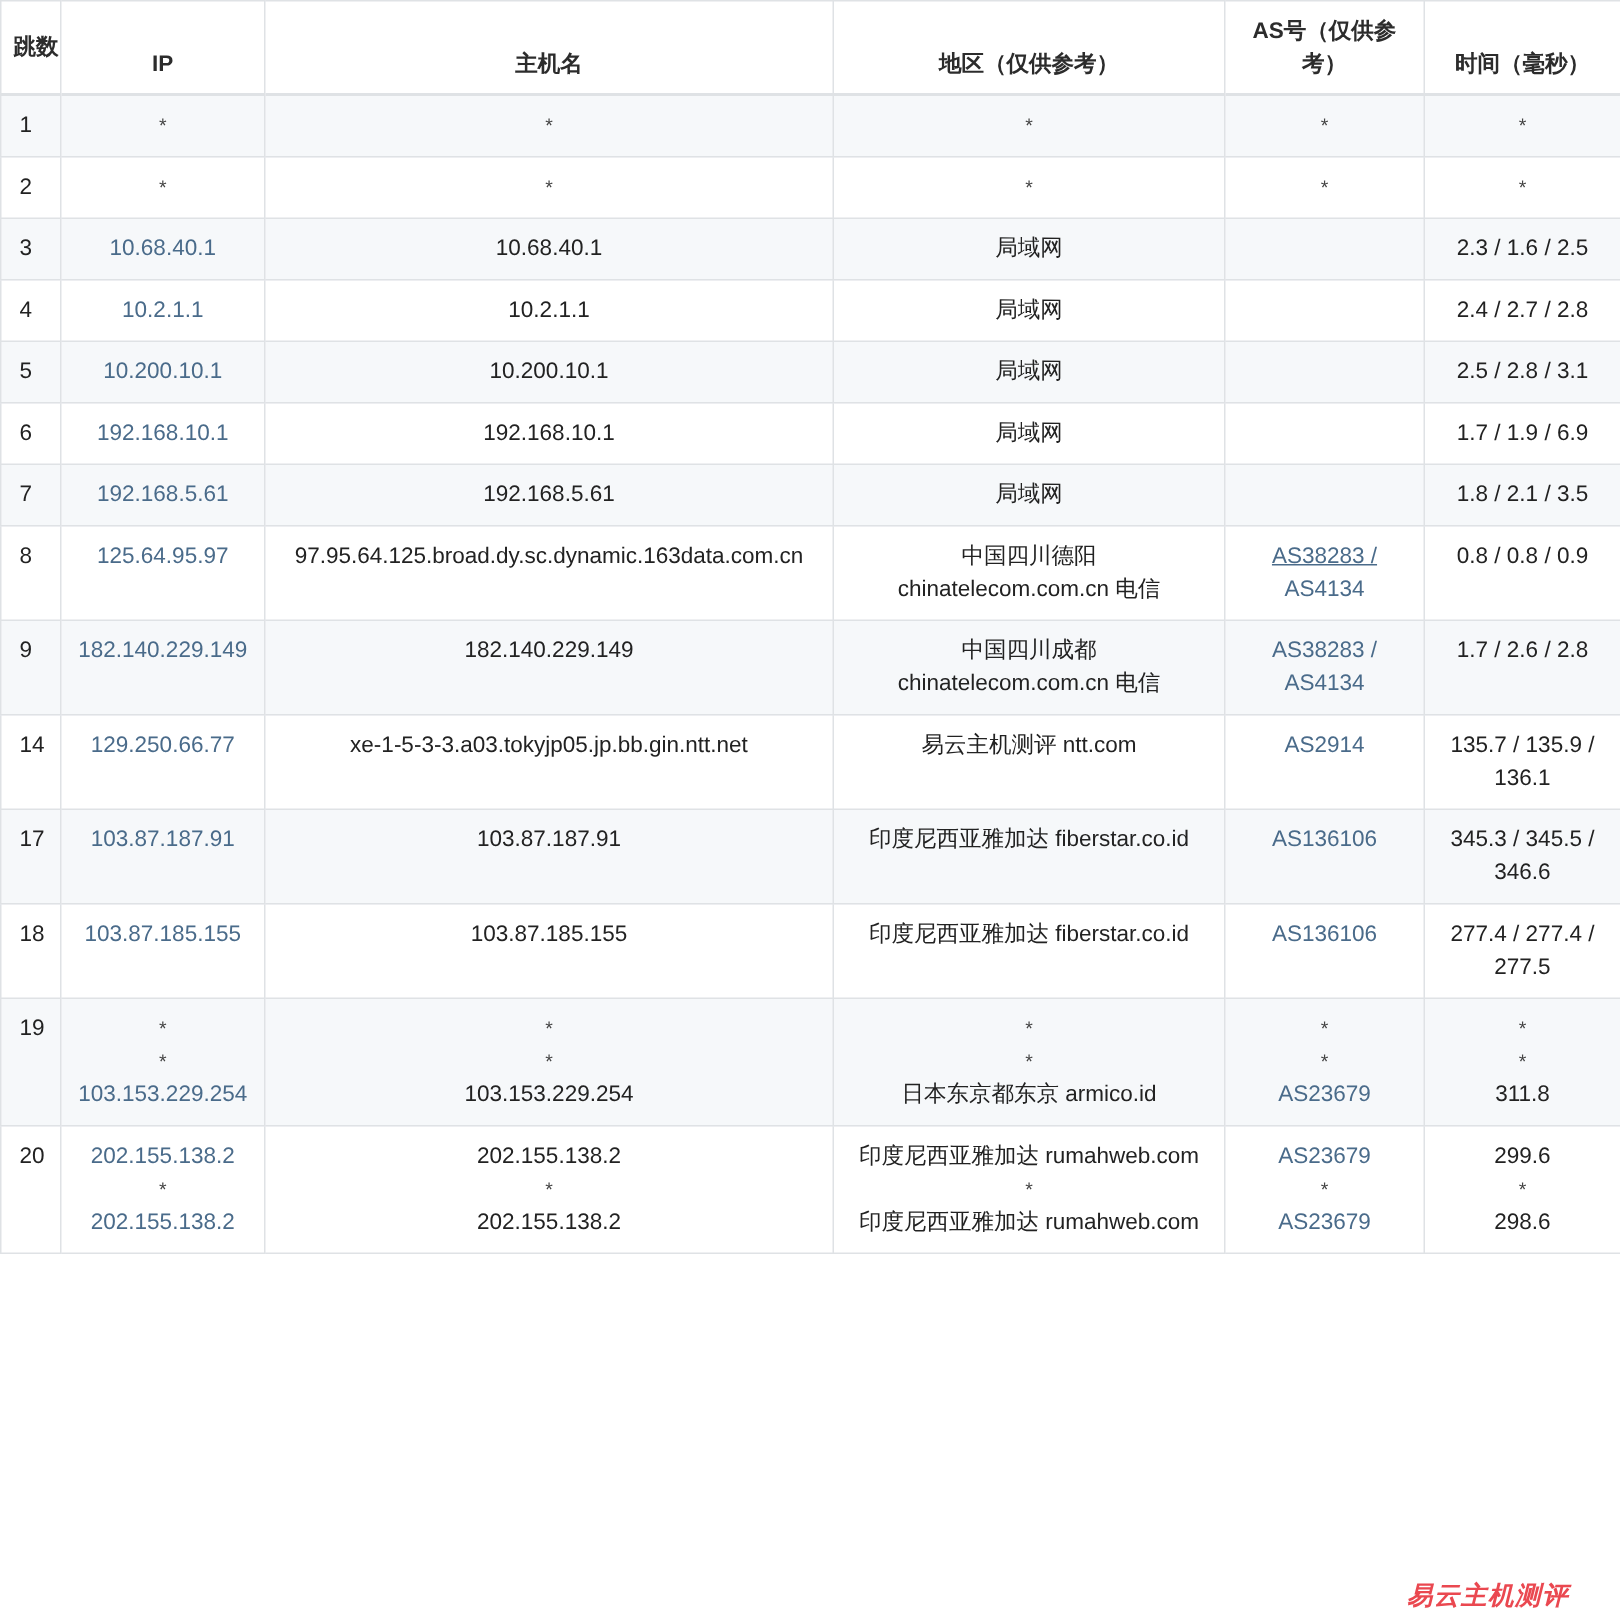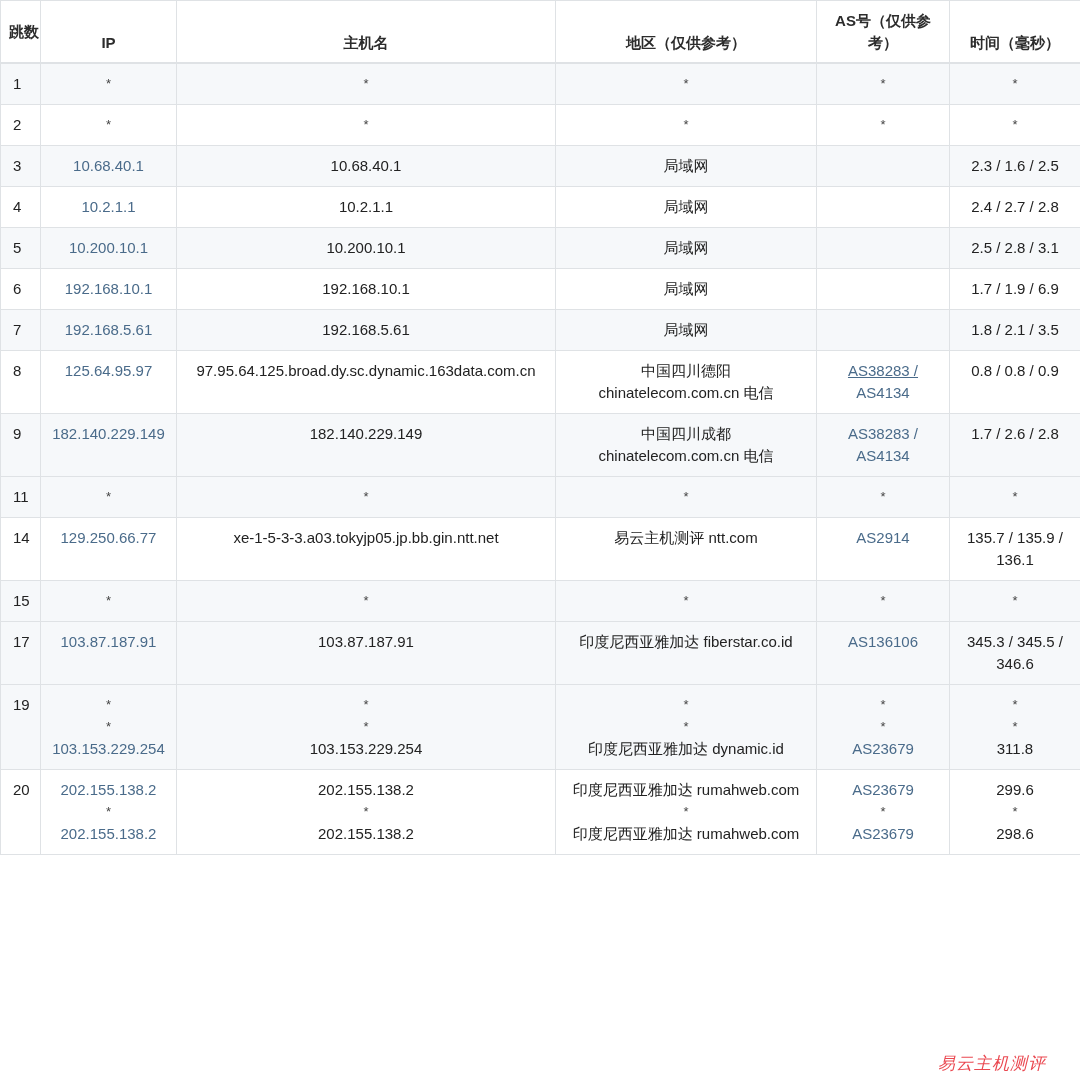--- a/index.html
+++ b/index.html
@@ -11,21 +11,21 @@
   td { padding:9px 4px 9px 4px; vertical-align:top; }
   td.hop { text-align:left; padding-left:12px; }
   tr.alt td { background:#f6f8fa; }
   tr.head th { border-bottom:2px solid #dfe2e5; }
   th.hopcol { text-align:left; padding-left:8px; vertical-align:middle; line-height:22px; padding-bottom:6px; }
   .ip { color:#4a6b8a; }
   .as { color:#4a6b8a; }
   .as.u { text-decoration:underline; }
   .line { display:block; }
   .star { color:#444; font-size:13px; }
-  .watermark { position:absolute; left:938px; top:1052px; color:#e8353e; font-weight:normal; font-style:italic;
+  .watermark { position:absolute; left:938px; top:1052px; color:#e8353e; font-weight:bold; font-style:italic;
                font-size:17px; letter-spacing:1px; font-family:"DejaVu Sans",sans-serif; opacity:0.9; }
 </style>
 </head>
 <body>
 
 <table>
   <colgroup>
     <col style="width:40px">
       <col style="width:136px">
       <col style="width:379px">
@@ -193,110 +193,93 @@
           <span class="line">chinatelecom.com.cn 电信</span>
         </td>
         <td>
           <span class="line as">AS38283 /</span>
           <span class="line as">AS4134</span>
         </td>
         <td>
           <span class="line">1.7 / 2.6 / 2.8</span>
         </td>
       </tr>
-      <tr class="alt">
-        <td class="hop">11</td>
-        <td>
-          <span class="line star">*</span>
-        </td>
-        <td>
-          <span class="line star">*</span>
-        </td>
-        <td>
-          <span class="line star">*</span>
-        </td>
-        <td>
-          <span class="line star">*</span>
-        </td>
-        <td>
-          <span class="line star">*</span>
-        </td>
-      </tr>
       <tr>
         <td class="hop">14</td>
         <td>
           <span class="line ip">129.250.66.77</span>
         </td>
         <td>
           <span class="line">xe-1-5-3-3.a03.tokyjp05.jp.bb.gin.ntt.net</span>
         </td>
         <td>
           <span class="line">易云主机测评 ntt.com</span>
         </td>
         <td>
           <span class="line as">AS2914</span>
         </td>
         <td>
           <span class="line">135.7 / 135.9 /</span>
           <span class="line">136.1</span>
         </td>
       </tr>
       <tr class="alt">
-        <td class="hop">15</td>
-        <td>
-          <span class="line star">*</span>
-        </td>
-        <td>
-          <span class="line star">*</span>
-        </td>
-        <td>
-          <span class="line star">*</span>
-        </td>
-        <td>
-          <span class="line star">*</span>
-        </td>
-        <td>
-          <span class="line star">*</span>
-        </td>
-      </tr>
-      <tr class="alt">
         <td class="hop">17</td>
         <td>
           <span class="line ip">103.87.187.91</span>
         </td>
         <td>
           <span class="line">103.87.187.91</span>
         </td>
         <td>
           <span class="line">印度尼西亚雅加达 fiberstar.co.id</span>
         </td>
         <td>
           <span class="line as">AS136106</span>
         </td>
         <td>
           <span class="line">345.3 / 345.5 /</span>
           <span class="line">346.6</span>
         </td>
       </tr>
+      <tr>
+        <td class="hop">18</td>
+        <td>
+          <span class="line ip">103.87.185.155</span>
+        </td>
+        <td>
+          <span class="line">103.87.185.155</span>
+        </td>
+        <td>
+          <span class="line">印度尼西亚雅加达 fiberstar.co.id</span>
+        </td>
+        <td>
+          <span class="line as">AS136106</span>
+        </td>
+        <td>
+          <span class="line">277.4 / 277.4 /</span>
+          <span class="line">277.5</span>
+        </td>
+      </tr>
       <tr class="alt">
         <td class="hop">19</td>
         <td>
           <span class="line star">*</span>
           <span class="line star">*</span>
           <span class="line ip">103.153.229.254</span>
         </td>
         <td>
           <span class="line star">*</span>
           <span class="line star">*</span>
           <span class="line">103.153.229.254</span>
         </td>
         <td>
           <span class="line star">*</span>
           <span class="line star">*</span>
-          <span class="line">印度尼西亚雅加达 dynamic.id</span>
+          <span class="line">日本东京都东京 armico.id</span>
         </td>
         <td>
           <span class="line star">*</span>
           <span class="line star">*</span>
           <span class="line as">AS23679</span>
         </td>
         <td>
           <span class="line star">*</span>
           <span class="line star">*</span>
           <span class="line">311.8</span>

